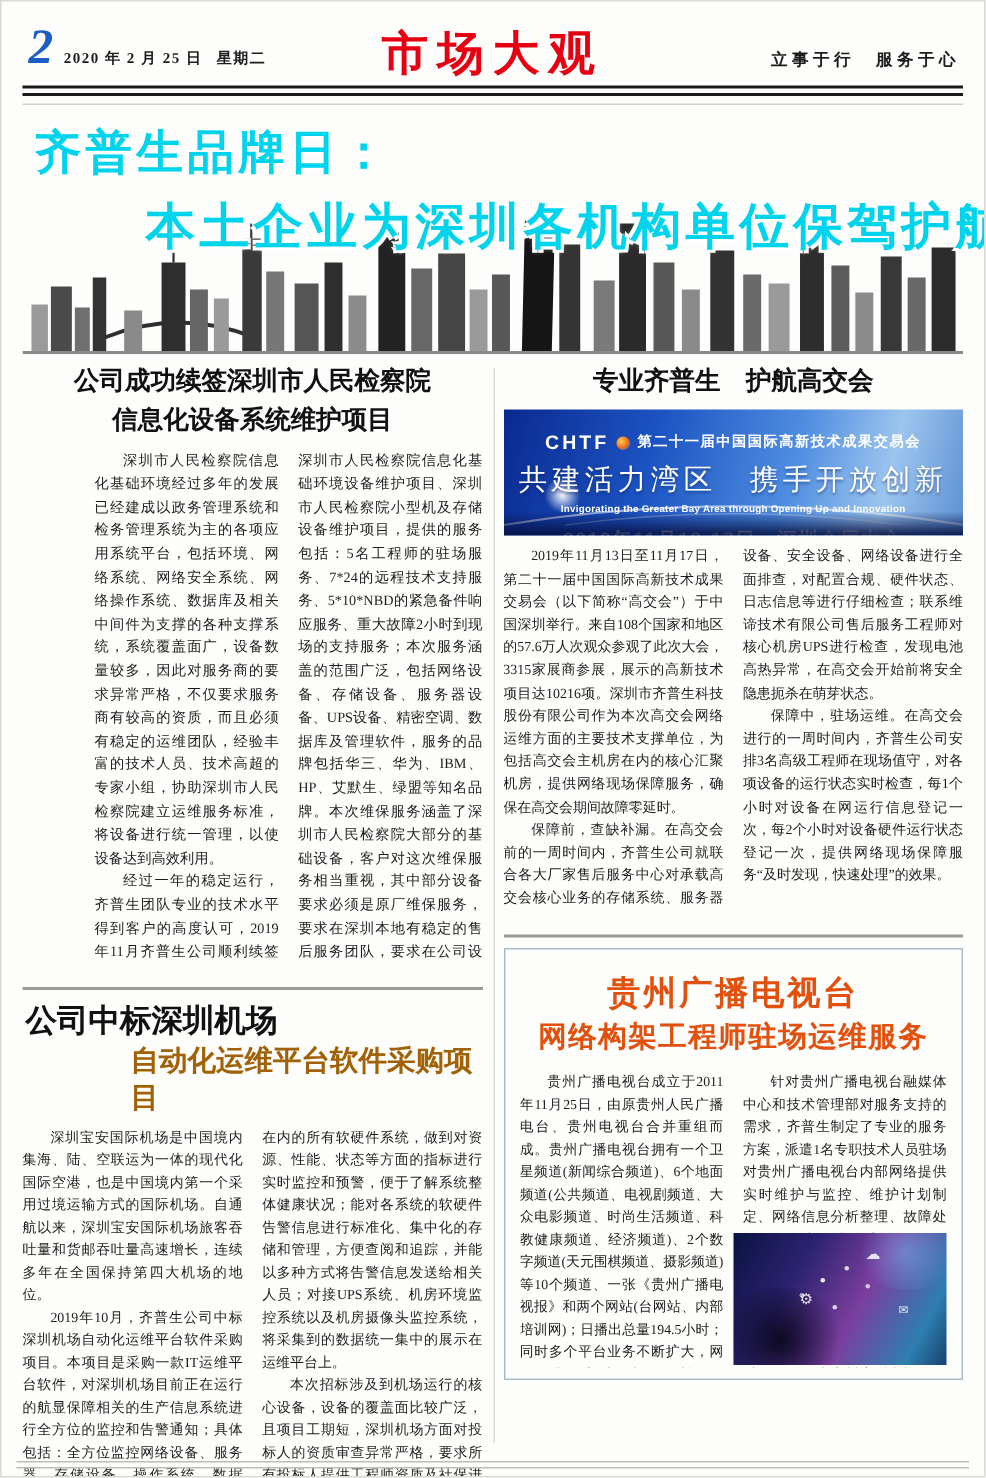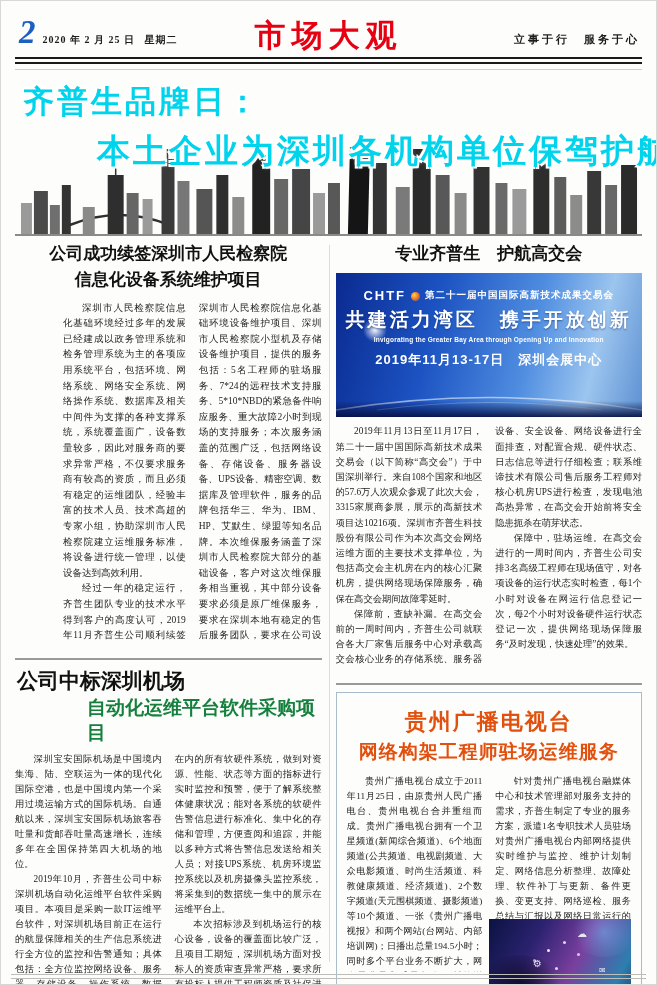--- a/index.html
+++ b/index.html
@@ -30,52 +30,52 @@
   
   .main{position:absolute;top:240px;left:14px;right:14px;bottom:14px;
         display:grid;grid-template-columns:1fr 1fr;column-gap:14px;}
   .main::before{content:"";position:absolute;left:50%;top:4px;bottom:8px;width:1px;background:#dcdcd8;}
   .half{position:relative;min-width:0;}
   h2.center{margin:0;text-align:center;font-family:"Liberation Sans","DejaVu Sans",sans-serif;
             font-weight:800;font-size:17px;line-height:1.55;color:#111;}
   .a3-t1{margin:4px 0 0 2px;font-family:"Liberation Sans","DejaVu Sans",sans-serif;
          font-weight:800;font-size:21px;line-height:1.3;color:#111;}
   .a3-t2{margin:2px 0 0 72px;font-family:"Liberation Sans","DejaVu Sans",sans-serif;
-         font-weight:800;font-size:19px;line-height:1.3;color:#15803d;}
+         font-weight:800;font-size:19px;line-height:1.3;color:#a16207;}
   .cols2{column-count:2;column-gap:13px;text-align:justify;font-size:9.5px;
          line-height:15.6px;overflow:hidden;}
   .cols2 p{margin:0;text-indent:2em;}
   .a1-body{height:348px;margin-top:7px;margin-left:48px;}
   .a2-body{height:250px;margin-top:7px;font-size:9.3px;line-height:15.2px;}
   .a3-body{height:262px;margin-top:7px;font-size:9.3px;line-height:15.0px;}
   .hr-sect{border:none;border-top:2px solid #9a9a96;margin:9px 0 7px;}
   
-  .banner{position:relative;height:144px;margin-top:6px;overflow:hidden;color:#fff;
+  .banner{position:relative;height:84px;margin-top:6px;overflow:hidden;color:#fff;
           background:linear-gradient(104deg,#0a2a90 0%,#1c53c2 32%,#4f8de0 62%,#9cc5ef 82%,#5d90d2 100%);padding-left:32px;}
   .banner-row1{position:absolute;top:13px;left:0;right:0;text-align:center;white-space:nowrap;
                font-family:"Liberation Sans","DejaVu Sans",sans-serif;}
   .chtf{font-weight:900;font-size:13px;letter-spacing:2px;vertical-align:middle;}
   .chtf-dot{display:inline-block;width:9px;height:9px;border-radius:50%;margin:0 5px;vertical-align:middle;
             background:radial-gradient(circle at 35% 35%,#ffd24d,#f06a1e 55%,#2a6fd8 85%);}
   .expo-name{font-weight:800;font-size:9.5px;letter-spacing:1px;vertical-align:middle;}
   .banner-cn{position:absolute;top:34px;left:0;right:0;text-align:center;white-space:nowrap;
-             font-family:"Liberation Sans","DejaVu Sans",sans-serif;font-weight:700;
+             font-family:"Liberation Sans","DejaVu Sans",sans-serif;font-weight:400;
              font-size:19px;letter-spacing:3px;text-shadow:0 1px 2px rgba(0,30,90,.5);}
   .banner-en{position:absolute;top:63px;left:0;right:0;text-align:center;font-weight:bold;
              font-family:"Liberation Sans","DejaVu Sans",sans-serif;font-size:6.5px;letter-spacing:.2px;}
   .banner-date{position:absolute;top:78px;left:0;right:0;text-align:center;font-weight:bold;
                font-family:"Liberation Sans","DejaVu Sans",sans-serif;font-size:13px;letter-spacing:1px;}
   .banner-city{position:absolute;bottom:0;left:0;right:0;height:16px;
                background:linear-gradient(to top,rgba(6,16,66,.92),rgba(6,16,66,0));}
   .banner-bridge{position:absolute;bottom:6px;left:0;width:100%;height:20px;}
   .flare{position:absolute;left:26px;top:44px;width:26px;height:26px;border-radius:50%;
          background:radial-gradient(circle,rgba(255,255,255,.95) 0%,rgba(255,255,255,0) 65%);}
   
   .box4{position:relative;margin-top:0;border:1px solid #a9bccb;padding:10px 10px 8px;
-        height:325px;box-sizing:border-box;overflow:hidden;}
+        height:288px;box-sizing:border-box;overflow:hidden;}
   .box4-t1{margin:4px 0 0;text-align:center;font-family:"Liberation Sans","DejaVu Sans",sans-serif;
            font-weight:800;font-size:22px;letter-spacing:2px;line-height:1.35;}
   .box4-t2{margin:2px 0 0;text-align:center;font-family:"Liberation Sans","DejaVu Sans",sans-serif;
            font-weight:800;font-size:19px;letter-spacing:1px;line-height:1.35;}
   .box4-body{display:flex;gap:13px;margin-top:9px;height:198px;}
   .box4-col{flex:1;min-width:0;text-align:justify;font-size:9.2px;line-height:15.0px;overflow:hidden;}
   .box4-col p{margin:0;text-indent:2em;}
   .box4-col.with-photo{padding-bottom:0;}
   .photo{position:absolute;right:10px;bottom:9px;width:142px;height:88px;overflow:hidden;
          background:linear-gradient(118deg,#0a1342 0%,#2c2270 30%,#7a3f9e 58%,#2d7fb0 85%,#19406e 100%);}

